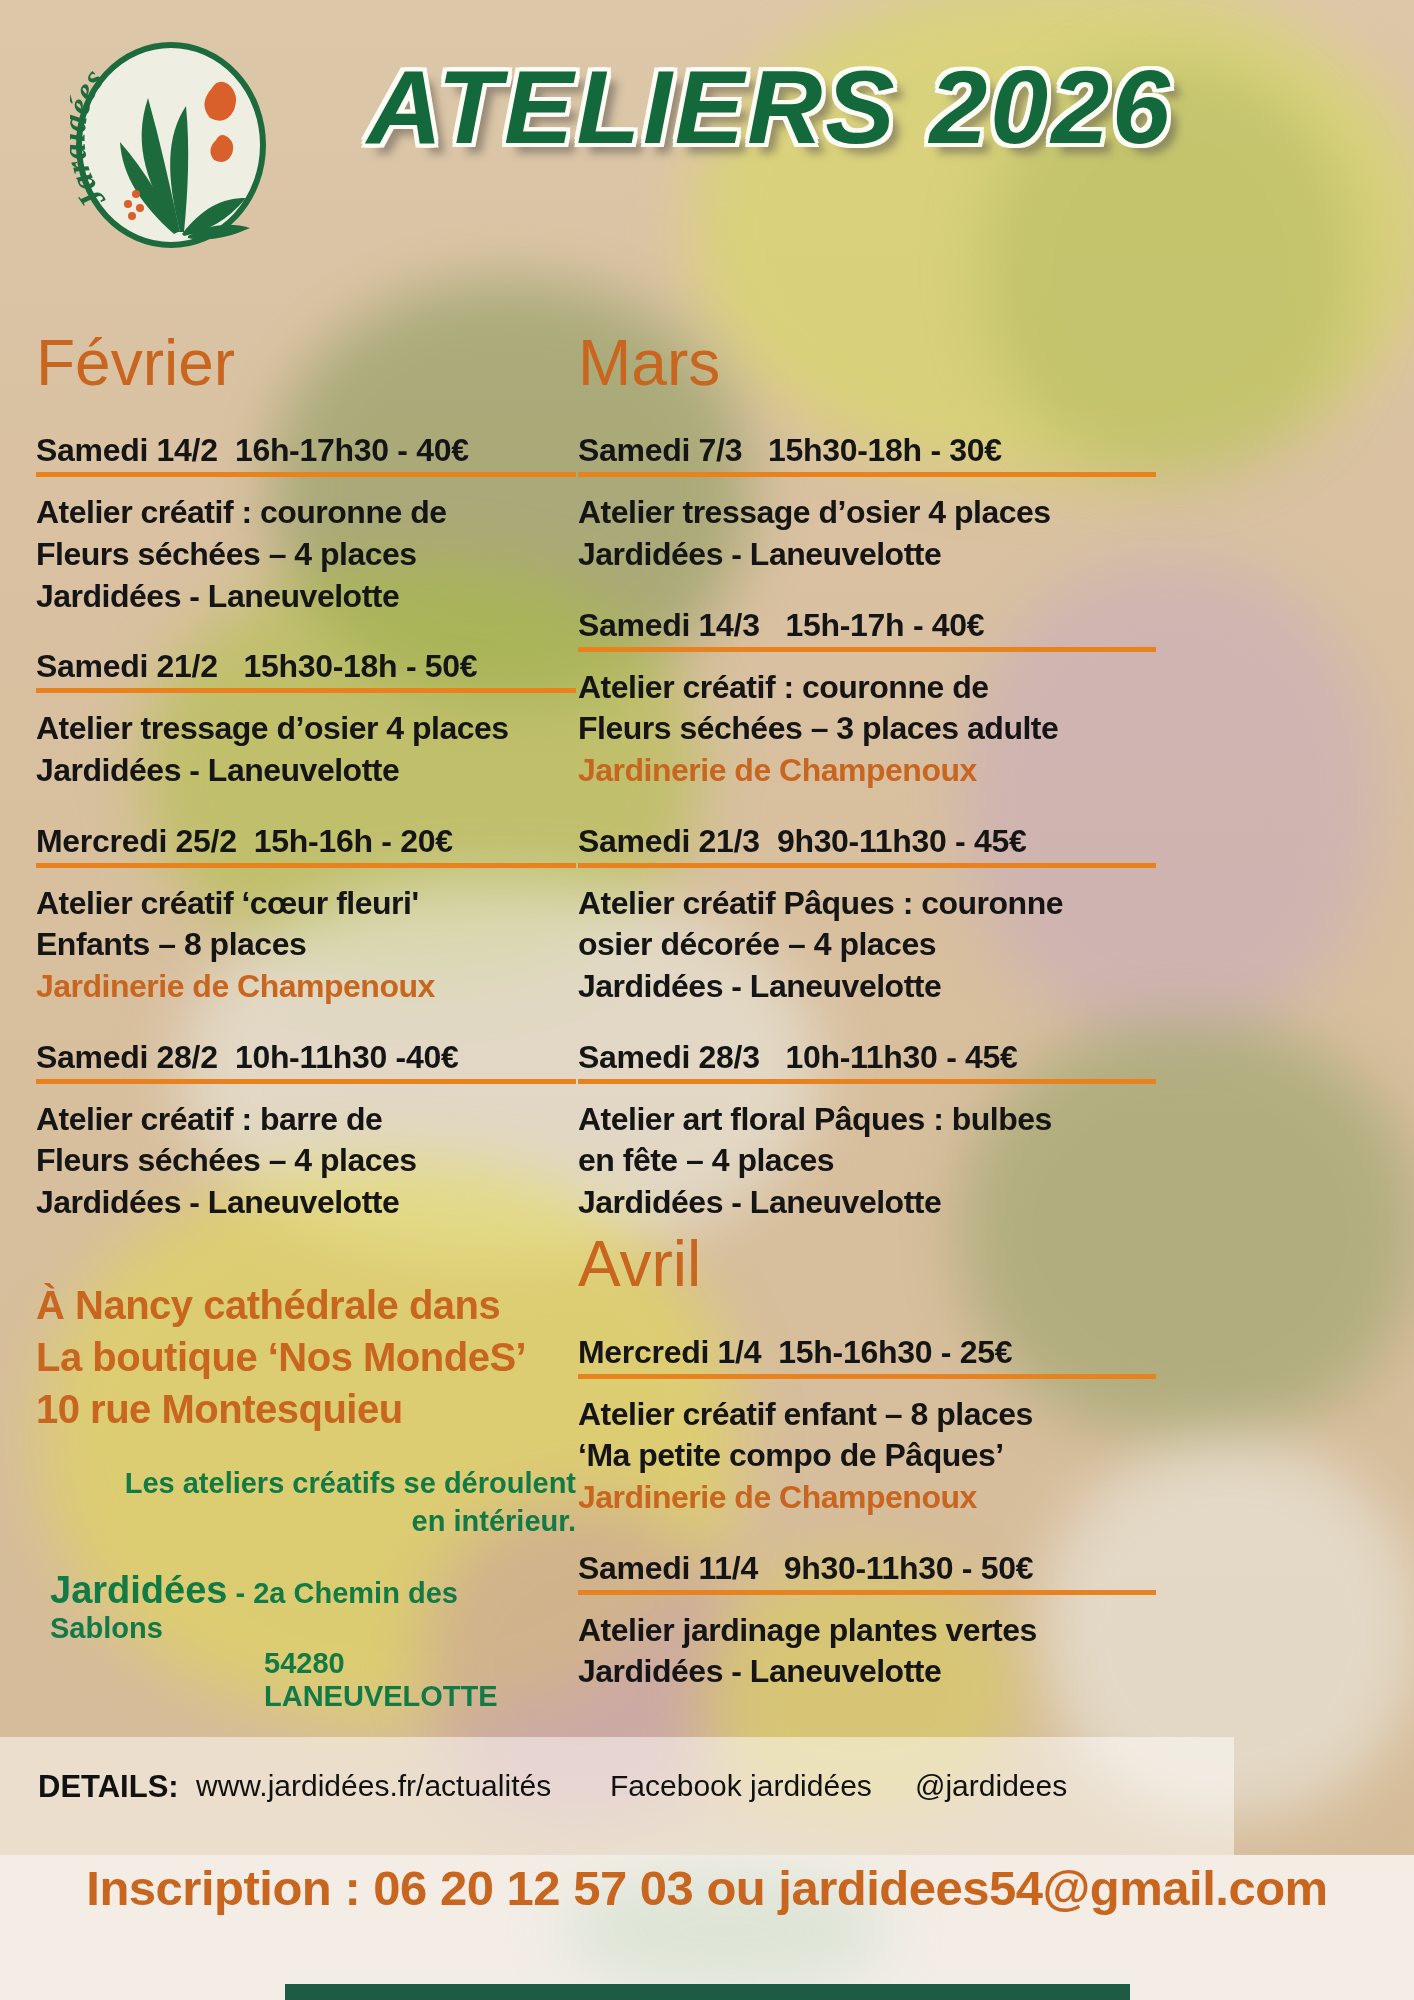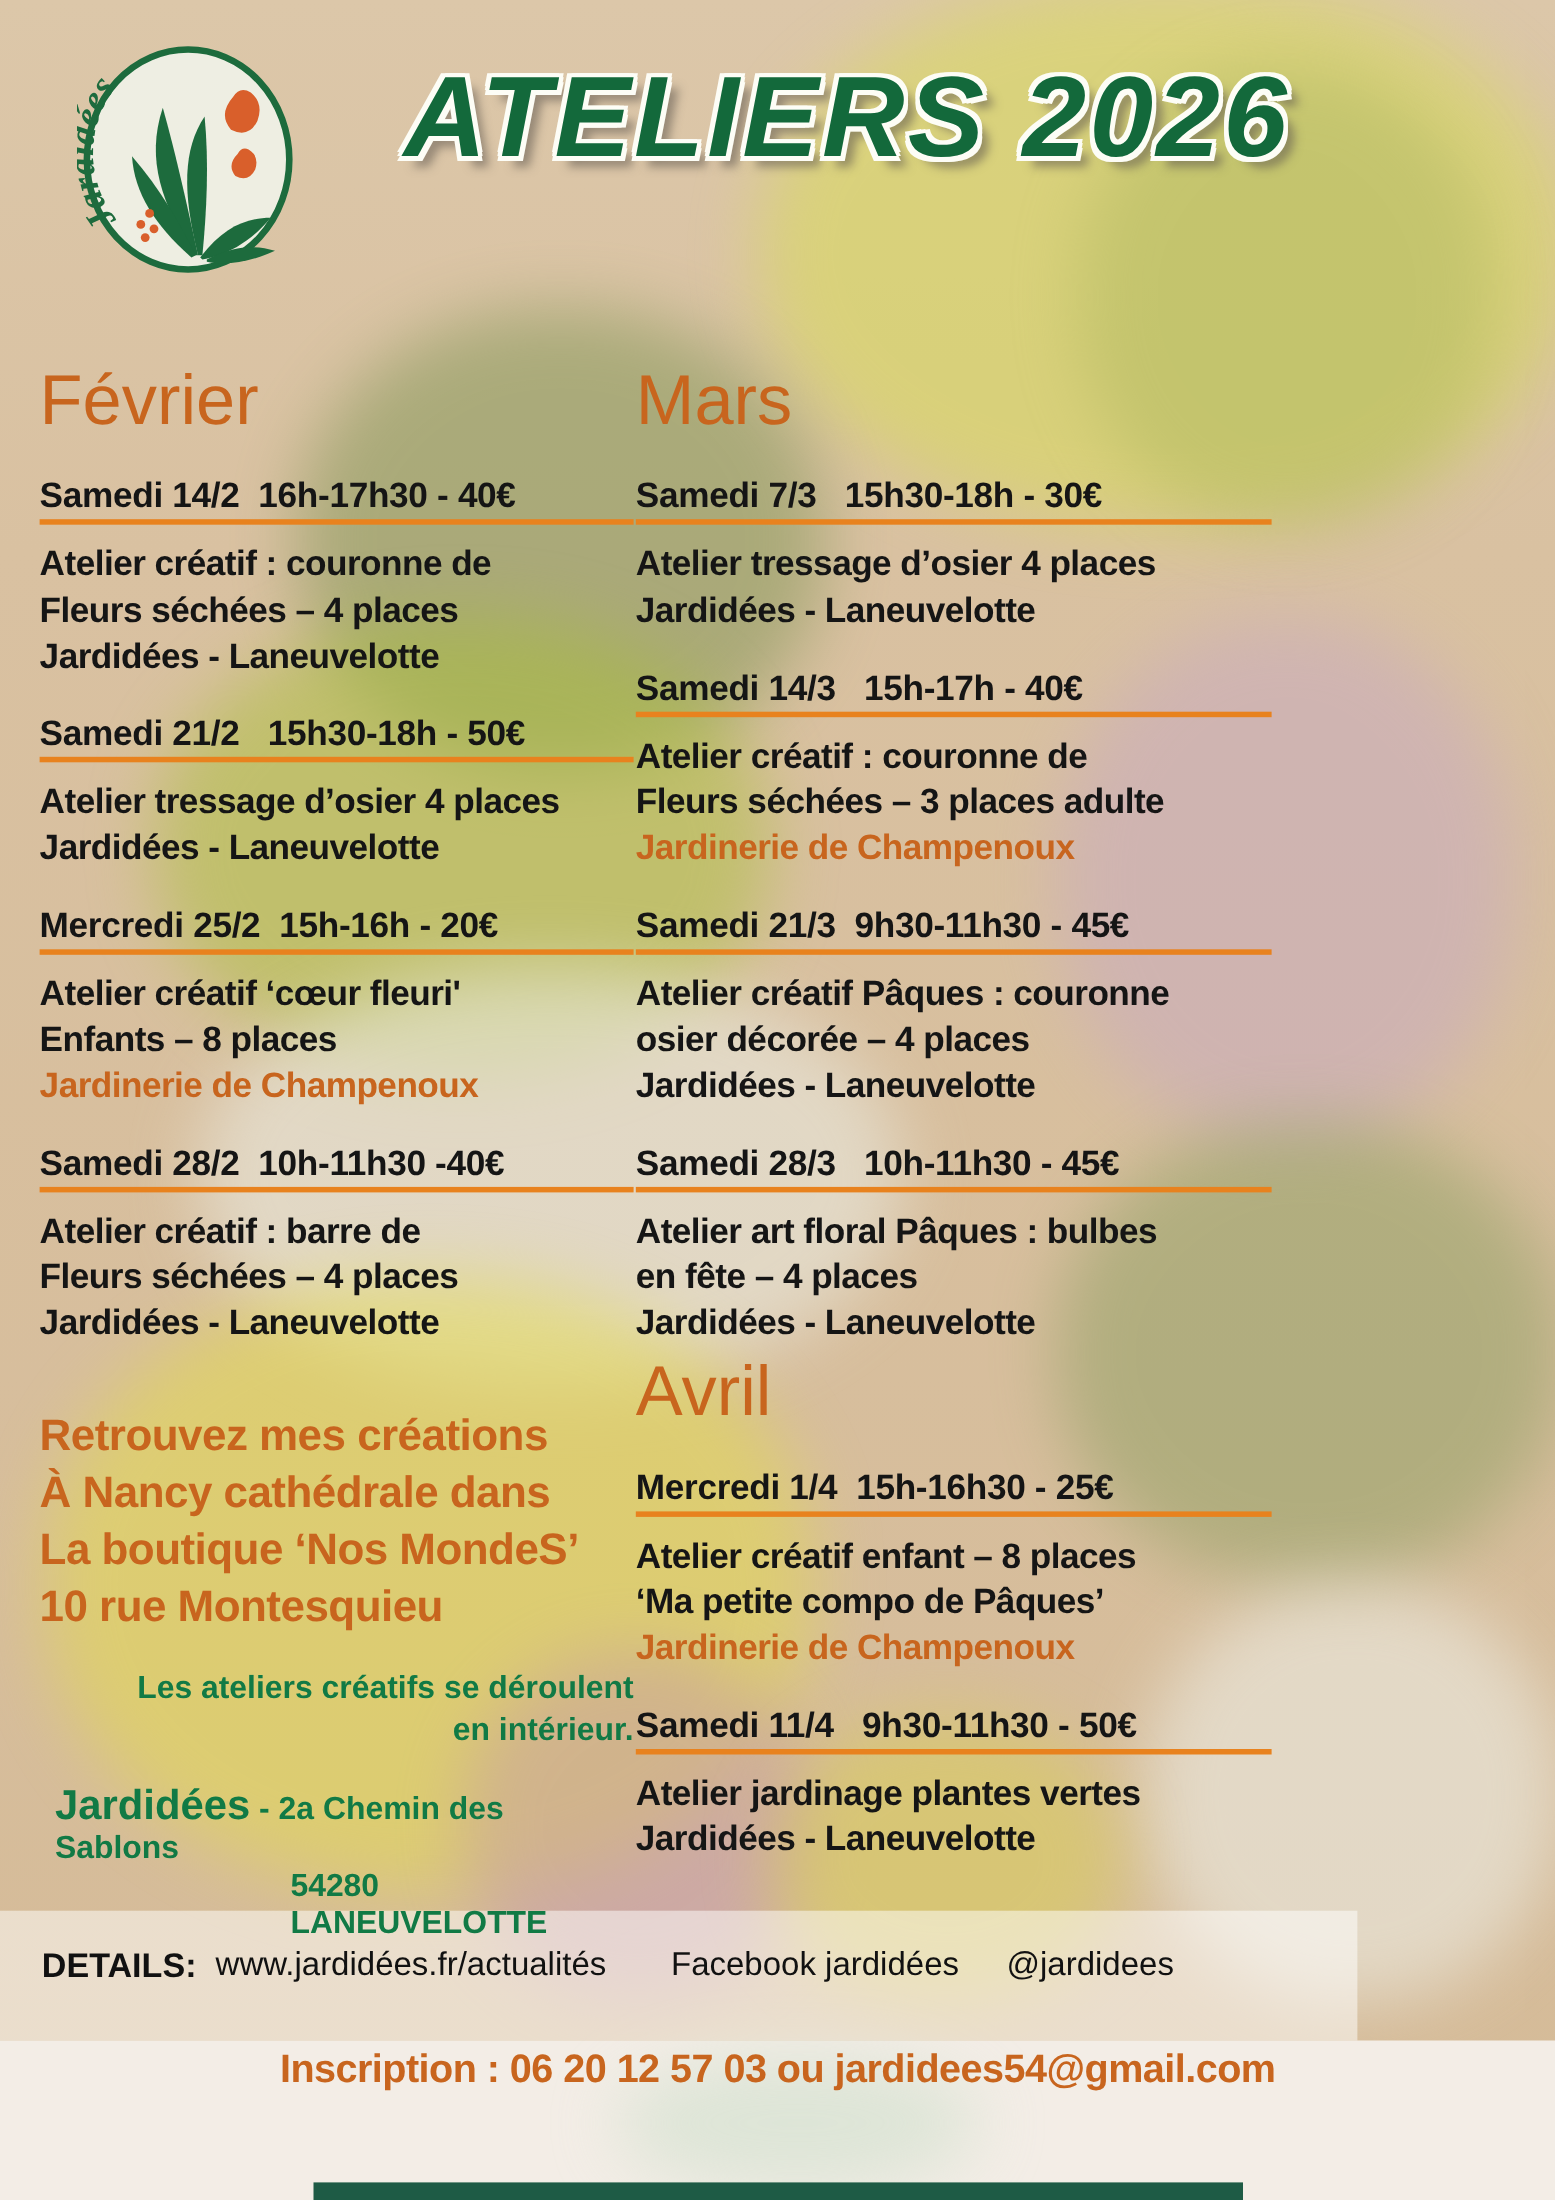--- a/index.html
+++ b/index.html
@@ -62,21 +62,21 @@
   .addr-city { margin:2px 0 0 0; padding-left:228px; font-size:29px; }
 
   
   .f-item { position:absolute; top:32px; font-size:30px; color:#111; white-space:nowrap; }
   .f-details { left:38px;  font-weight:bold; font-size:31px; }
   .f-web     { left:196px; }
   .f-fb      { left:610px; }
   .f-ig      { left:915px; }
   .inscription {
     position:absolute; left:0; top:1860px; width:1414px; z-index:5; text-align:center;
-    font-size:36px; font-weight:bold; color:#c8651e; letter-spacing:-0.5px;
+    font-size:49px; font-weight:bold; color:#c8651e; letter-spacing:-0.5px;
     white-space:nowrap;
   }
 </style>
 </head>
 <body>
 
 <div class="page">
 
   <div class="blob" style="left:690px;top:-20px;width:740px;height:500px;background:#d8de52;opacity:.5;"></div>
   <div class="blob" style="left:980px;top:60px;width:380px;height:420px;background:#9fae56;opacity:.35;"></div>
@@ -157,21 +157,20 @@
     <section class="event">
       <h3 class="date">Samedi 28/2  10h-11h30 -40€</h3>
       <div class="body">
         <p class="line">Atelier créatif : barre de</p>
         <p class="line">Fleurs séchées – 4 places</p>
         <p class="line">Jardidées - Laneuvelotte</p>
       </div>
     </section>
 
     <div class="promo">
-      <p>Retrouvez mes créations</p>
       <p>À Nancy cathédrale dans</p>
       <p>La boutique ‘Nos MondeS’</p>
       <p>10 rue Montesquieu</p>
     </div>
 
     <div class="note">
       <p>Les ateliers créatifs se déroulent</p>
       <p>en intérieur.</p>
     </div>
 

